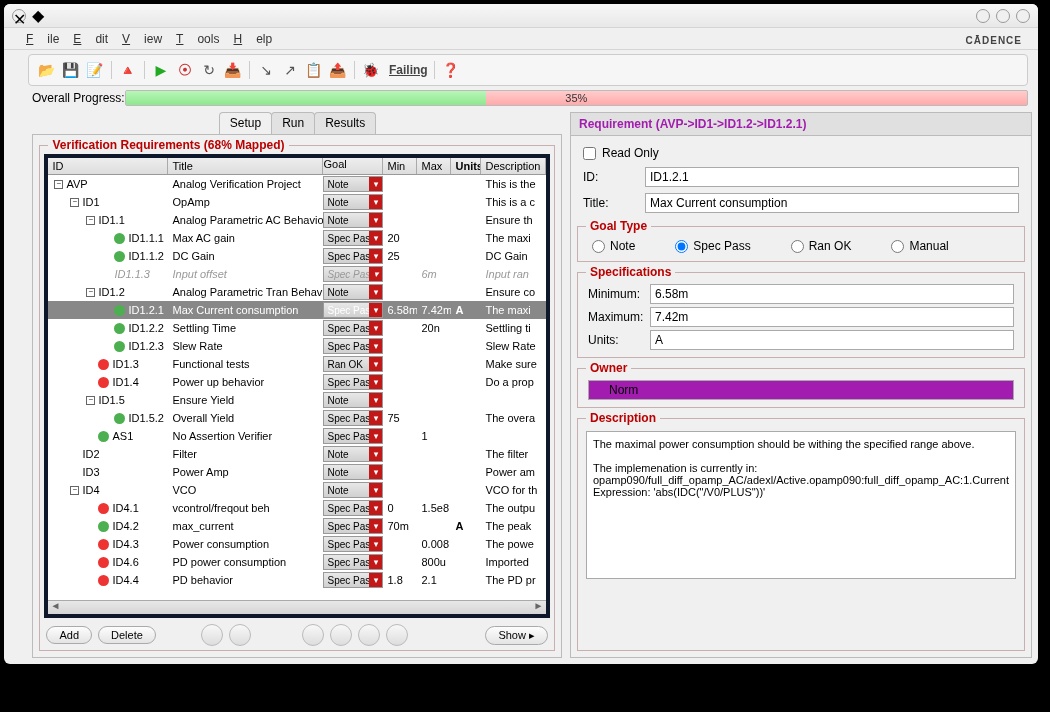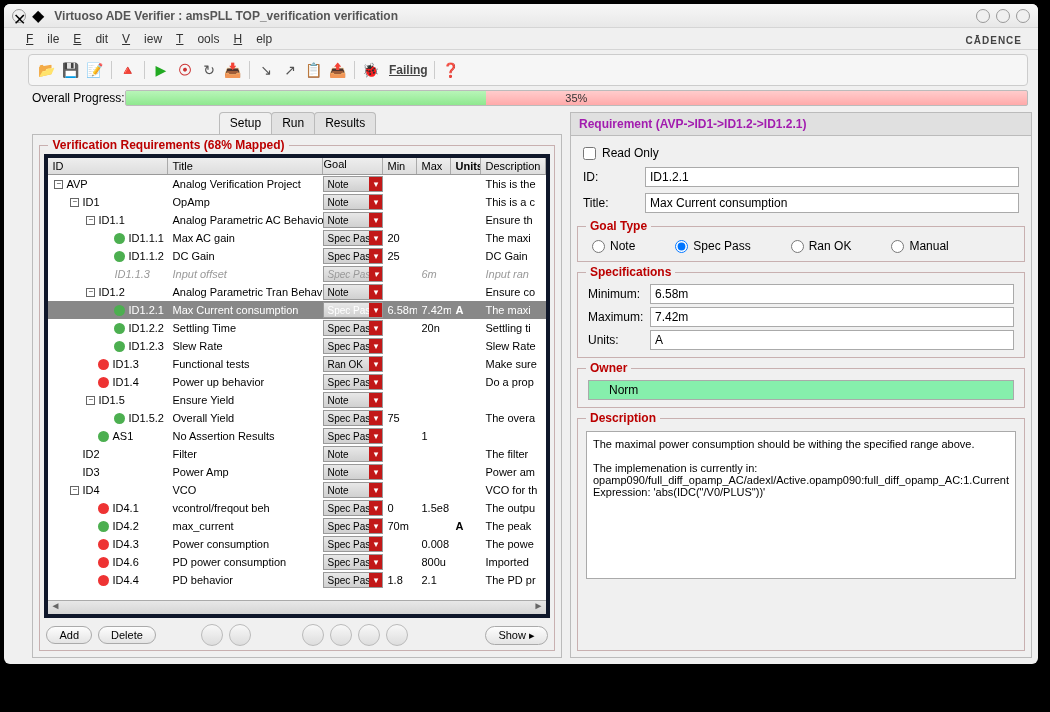--- a/index.html
+++ b/index.html
@@ -60,31 +60,30 @@
 .form-row { display:flex; align-items:center; font-size:12px; margin:3px 6px;}
 .form-row label { width:62px; }
 .form-row input { flex:1; border:1px solid #aaa; background:#fff; font-size:12px; padding:2px 4px; height:20px;}
 .ro-check { margin:4px 6px; font-size:12px; display:flex; gap:6px; align-items:center;}
 .radios { display:flex; gap:40px; font-size:12px; padding:4px 10px;}
 .radios label { display:flex; align-items:center; gap:5px;}
 .desc-area { width:calc(100% - 8px); margin:4px; height:148px; border:1px solid #aaa; background:#fff; font-size:11px; padding:6px; white-space:pre-wrap; overflow:auto;}
 .hscroll { height:14px; background:linear-gradient(#e8e8e8,#d5d5d5); border-top:1px solid #aaa; position:relative;}
 .hscroll::before{content:"◄"; position:absolute; left:2px; top:-1px; font-size:10px; color:#666;}
 .hscroll::after{content:"►"; position:absolute; right:2px; top:-1px; font-size:10px; color:#666;}
-input[readonly]{background:#86efac;padding-left:20px;}
+input[readonly]{background:#a21caf;padding-left:20px;}
 </style>
 </head>
 <body>
 
 <div class="window">
   <div class="titlebar">
     <div class="titlebar-left">
       <span class="win-btn">✕</span>
       <span>◆</span>
-      <span class="titlebar-title">Virtuoso ADE Verifier : amsPLL TOP_verification verification</span>
     </div>
     <div class="titlebar-right">
       <span class="win-btn"></span>
       <span class="win-btn"></span>
       <span class="win-btn"></span>
     </div>
   </div>
 
   <div class="menubar">
     <span><span class="menu-u">F</span>ile</span>
@@ -350,21 +349,21 @@
                   <div class="td c-max"></div>
                   <div class="td c-units"></div>
                   <div class="td c-desc">The overa</div>
                 </div>
                 <div class="tr">
                   <div class="td c-id" style="padding-left:38px">
                     <span style="width:12px;display:inline-block"></span>
                     <span class="icon-dot ig"></span>
                     <span class="id-text">AS1</span>
                   </div>
-                  <div class="td c-title">No Assertion Results</div>
+                  <div class="td c-title">No Assertion Verifier</div>
                   <div class="td c-goal">
                     <div class="goal-sel">Spec Pass</div>
                   </div>
                   <div class="td c-min"></div>
                   <div class="td c-max">1</div>
                   <div class="td c-units"></div>
                   <div class="td c-desc"></div>
                 </div>
                 <div class="tr">
                   <div class="td c-id" style="padding-left:22px">

